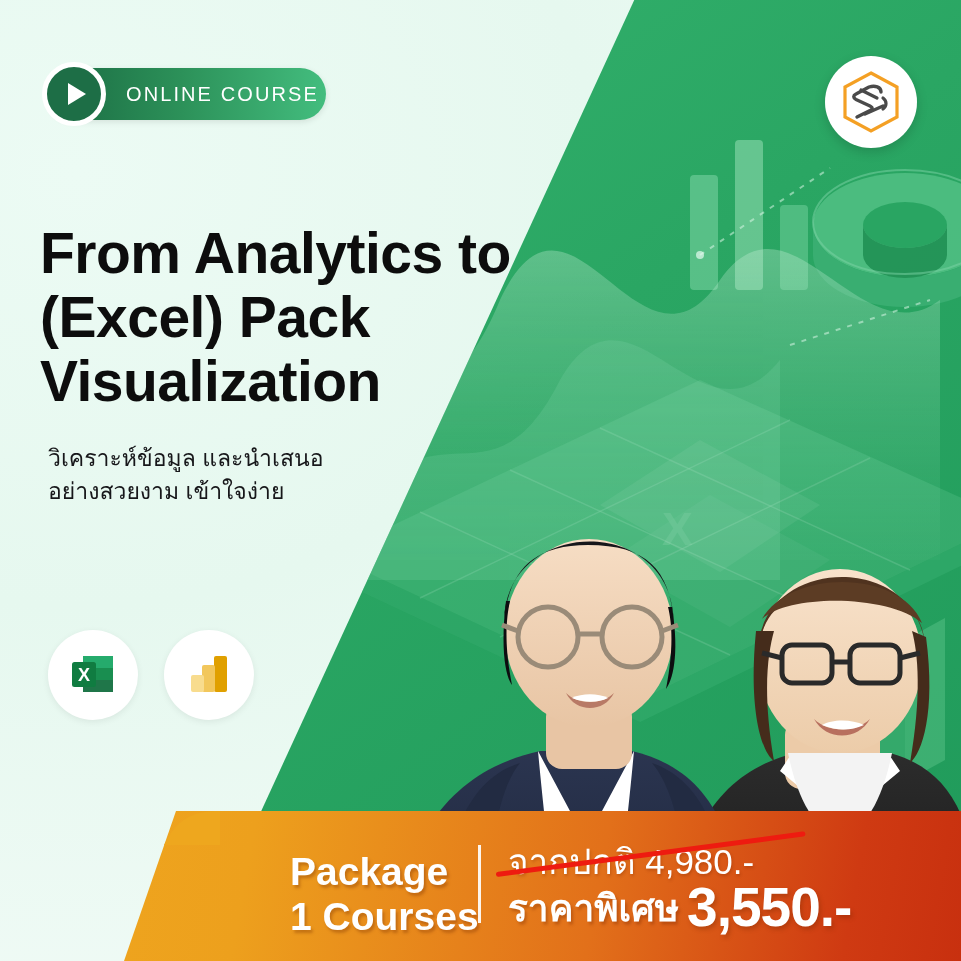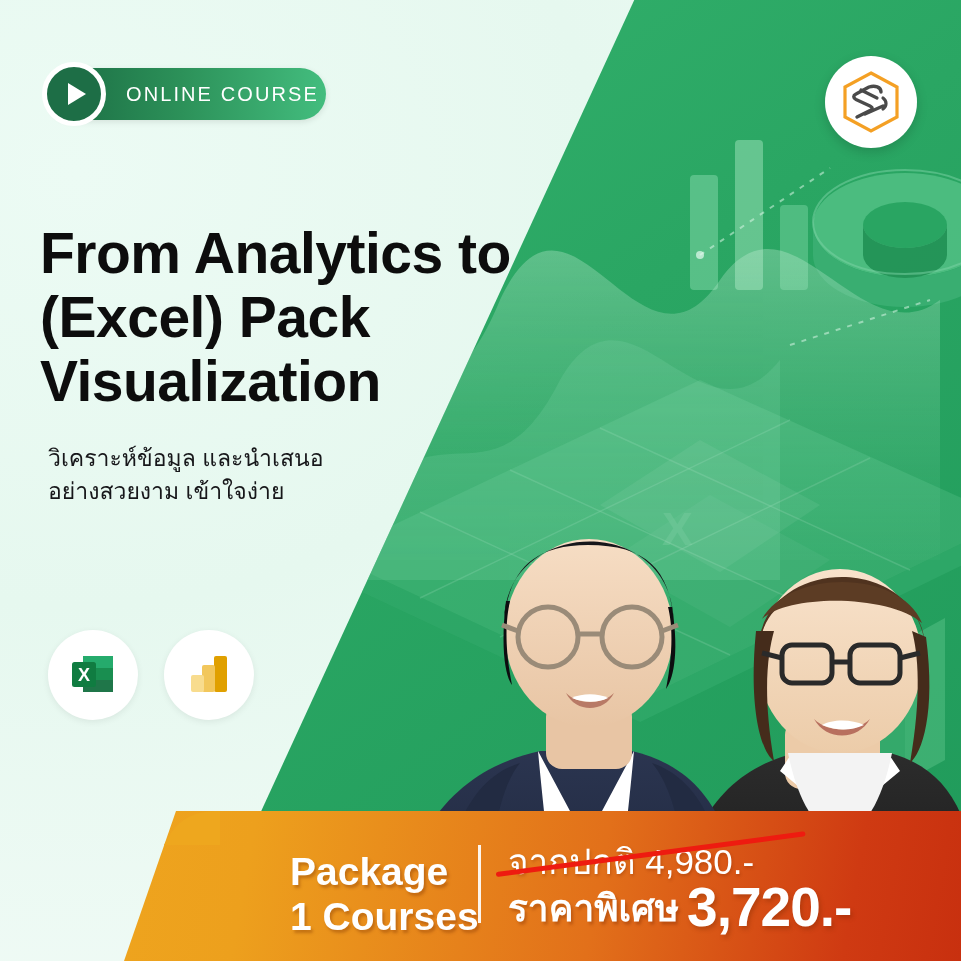--- a/index.html
+++ b/index.html
@@ -339,16 +339,16 @@
     <div>1 Courses</div>
   </div>
 
   <div class="divider"></div>
 
   <div class="old-price">จากปกติ 4,980.-</div>
   <div class="strike"></div>
 
   <div class="new-price">
     <span class="lbl">ราคาพิเศษ</span>
-    <span class="amt">3,720.-</span>
+    <span class="amt">3,550.-</span>
   </div>
 
 </div>
 
 </body></html>

